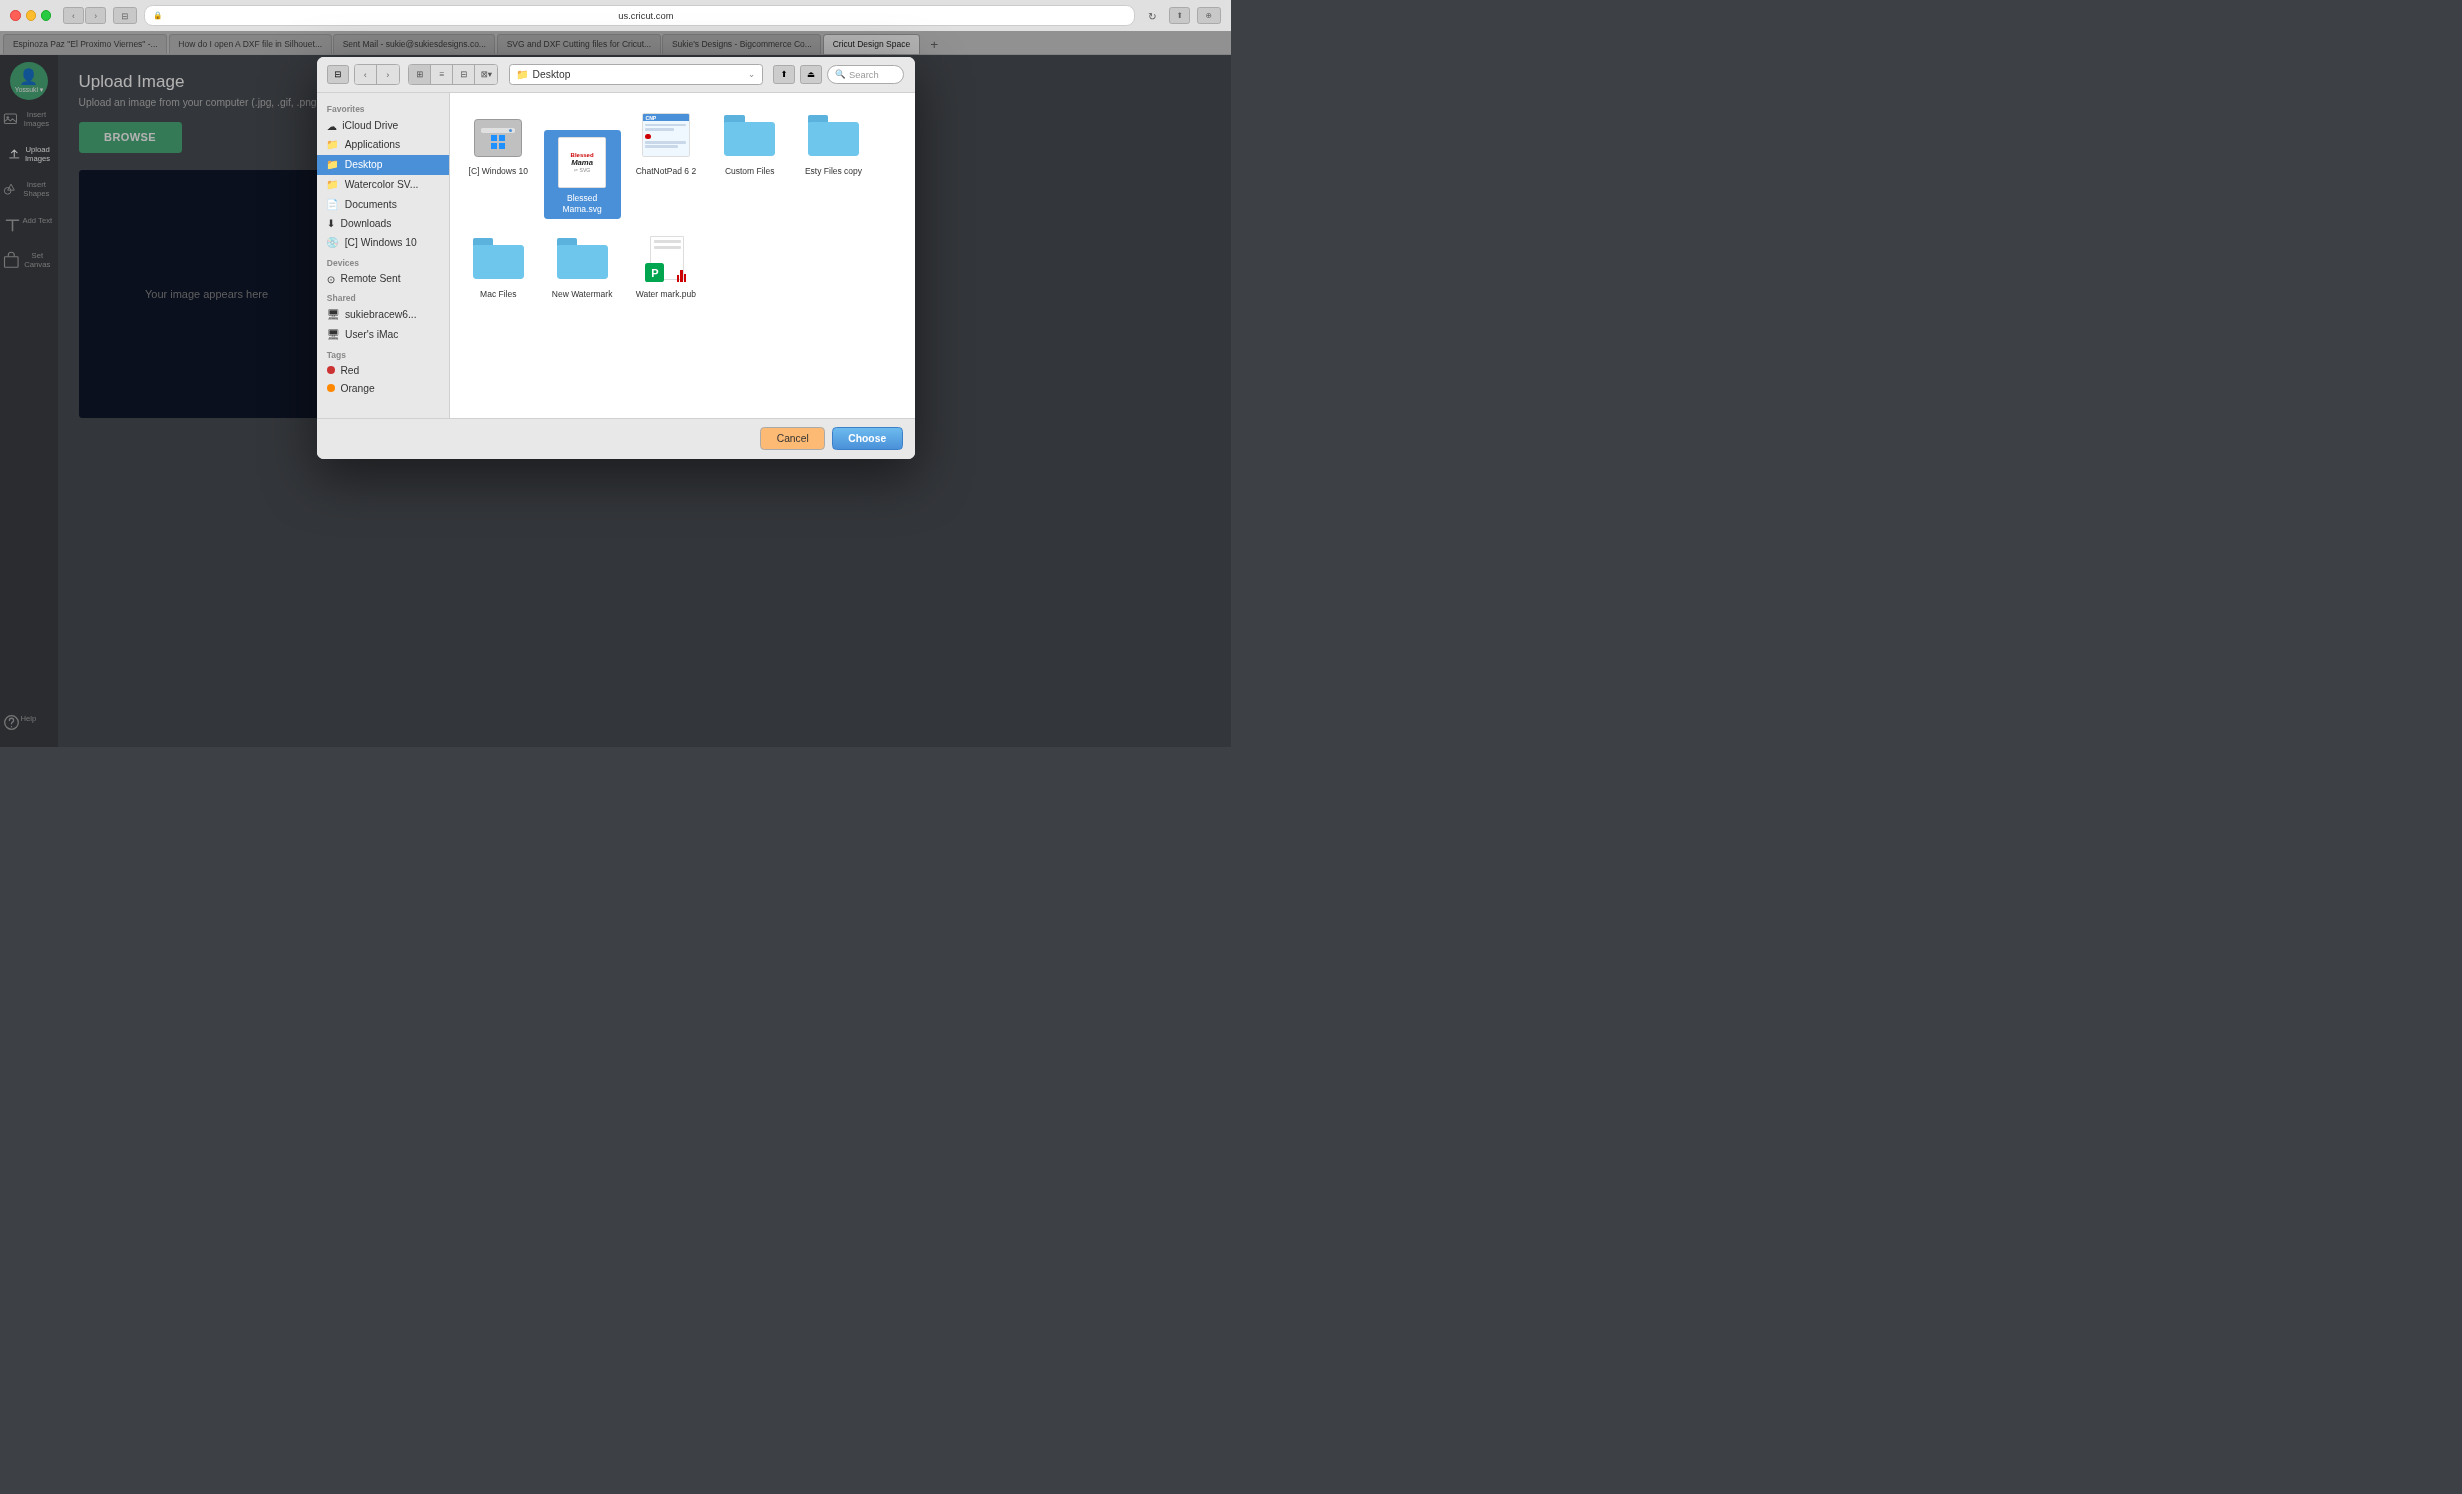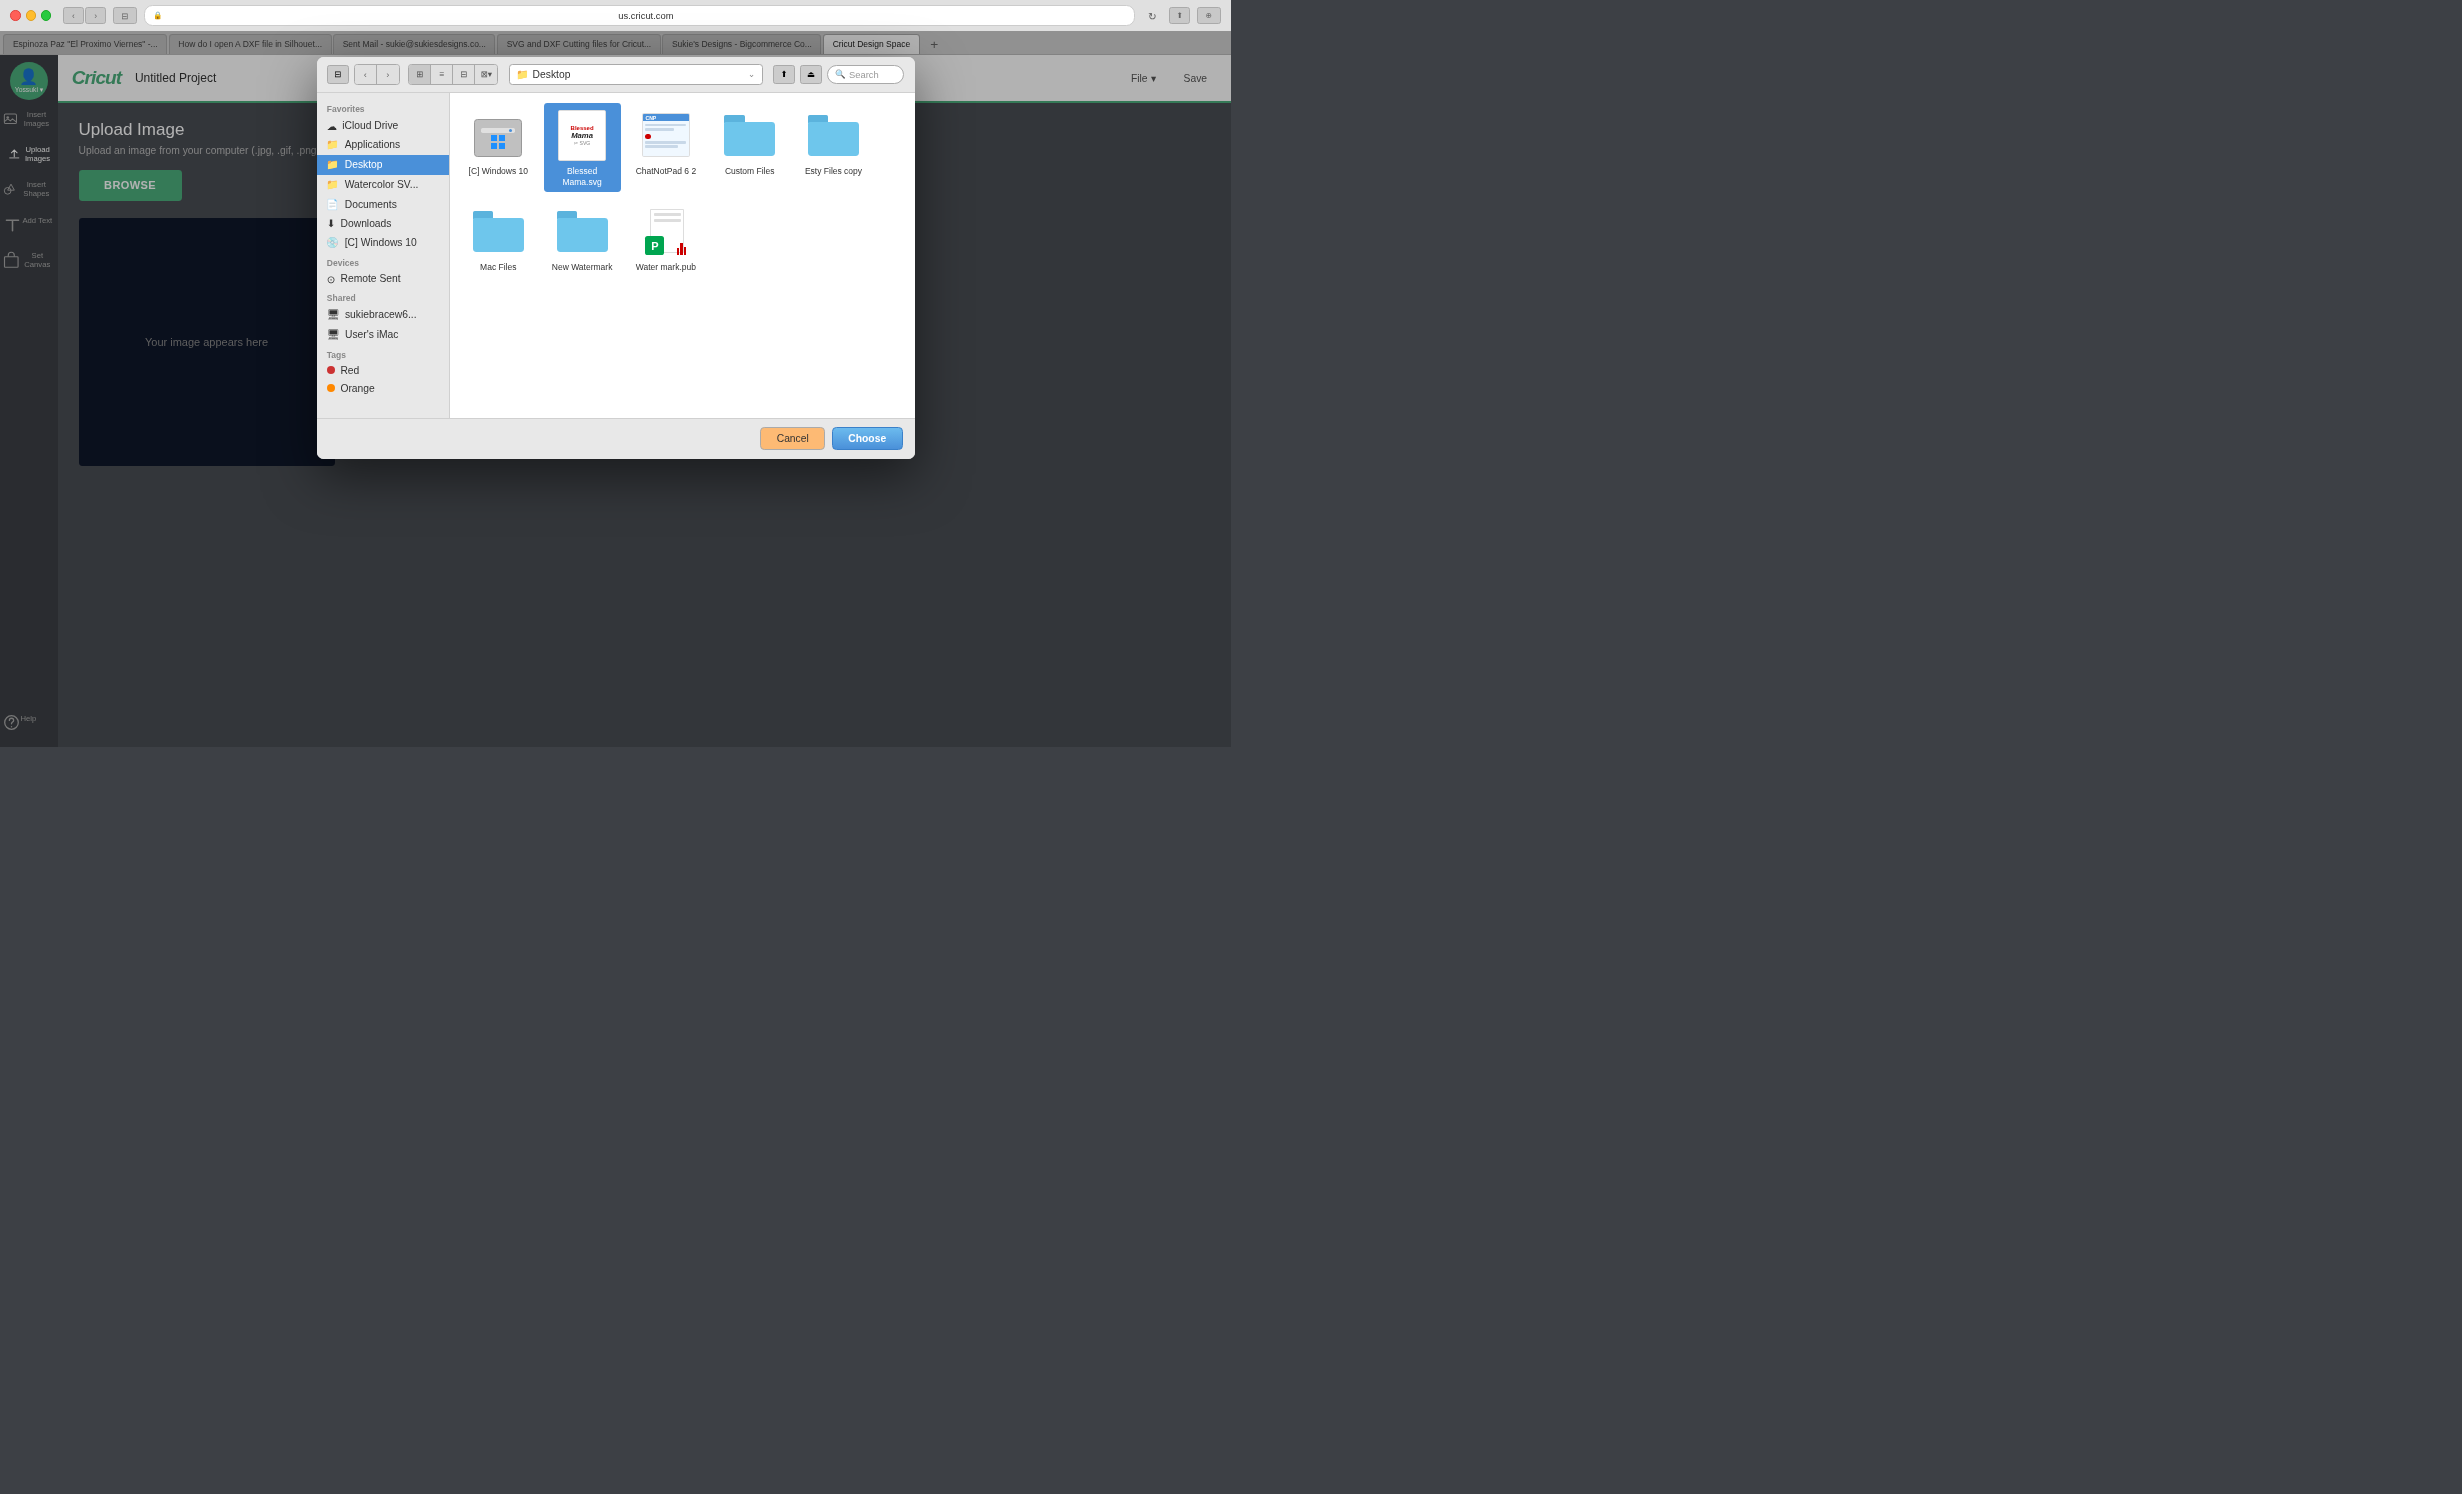--- a/index.html
+++ b/index.html
@@ -487,21 +487,21 @@
     }
     .file-item {
       display: flex;
       flex-direction: column;
       align-items: center;
       width: 77px;
       padding: 5.1px;
       border-radius: 3.4px;
       cursor: pointer;
     }
-    .file-item.selected { background: #4a90d9; }
+    .file-item.selected { background: #4a90d9; margin-top: 27px; }
     .file-item.selected .file-name { color: white; }
     .file-icon-wrap {
       width: 55px;
       height: 55px;
       display: flex;
       align-items: center;
       justify-content: center;
       margin-bottom: 3.4px;
     }
     .folder-icon {
@@ -726,32 +726,20 @@
           <path d="M7.5 7.5a2.5 2.5 0 015 0c0 2-2.5 2-2.5 4" fill="none" stroke="#aaa" stroke-width="1.5" stroke-linecap="round"></path>
           <circle cx="10" cy="15" r="0.8" fill="#aaa"></circle>
         </svg>
         <span>Help</span>
       </div>
     </div>
   </div>
 
   <div class="main-content">
 
-    <div class="app-header">
-      <span class="cricut-logo">Cricut</span>
-      <span class="project-name">Untitled Project</span>
-      <div class="header-actions">
-        <div class="header-btn">
-          <span>File</span> ▾
-        </div>
-        <div class="header-btn">
-          <span>Save</span>
-        </div>
-      </div>
-    </div>
 
     <div class="upload-area">
       <div class="upload-title">Upload Image</div>
       <div class="upload-desc">Upload an image from your computer
 (.jpg, .gif, .png, .bmp, .svg or .dxf).</div>
       <button class="browse-btn">BROWSE</button>
       <div class="image-preview-area">
         <span class="preview-text">Your image appears here</span>
       </div>
     </div>

